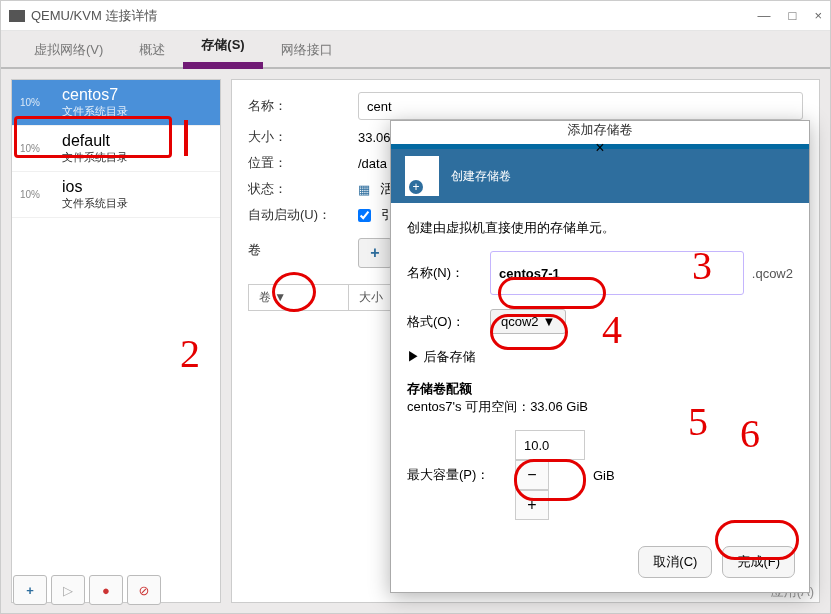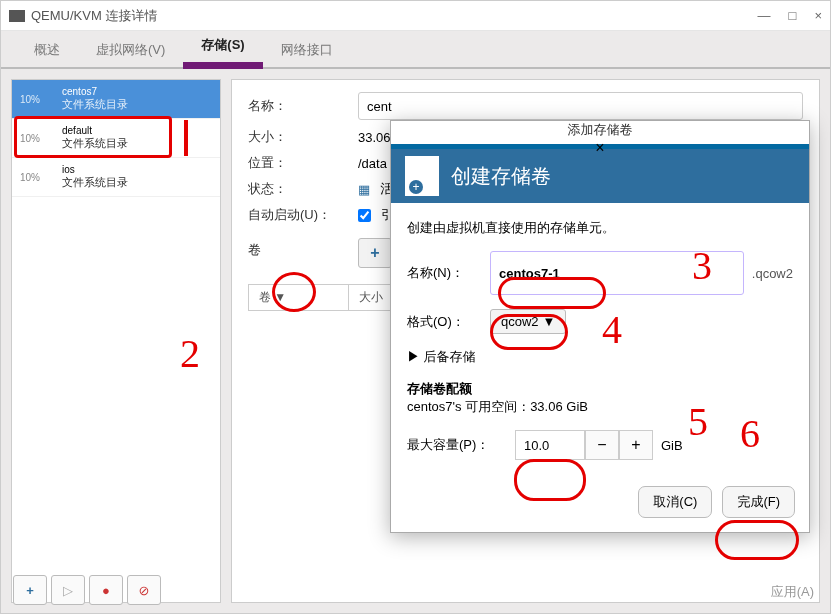--- a/index.html
+++ b/index.html
@@ -21,21 +21,21 @@
     .tabbar .tab.active { color: #222; font-weight: bold; border-bottom: 7px solid #701a75; margin-bottom: -2px; }
 
     .content { flex: 1; display: flex; background: #eceaea; padding: 10px; gap: 10px; position: relative; }
 
     .sidebar { width: 210px; background: #fff; border: 1px solid #ccc; display: flex; flex-direction: column; }
     .pool-item { display: flex; align-items: center; padding: 6px 8px; gap: 18px; border-bottom: 1px solid #f0f0f0; cursor: pointer; }
     .pool-item.selected { background: #4a90d9; color: #fff; }
     .pool-item .pct { font-size: 10px; color: #888; width: 24px; }
     .pool-item.selected .pct { color: #dbe9f7; }
     .pool-item .pool-text { display: flex; flex-direction: column; }
-    .pool-item .pool-name { font-size: 10px; }
+    .pool-item .pool-name { font-size: 16px; }
     .pool-item .pool-sub { font-size: 11px; opacity: 0.85; }
 
     .detail-pane { flex: 1; background: #fff; border: 1px solid #ccc; padding: 12px 16px; display: flex; flex-direction: column; gap: 8px; }
     .row { display: flex; align-items: center; gap: 10px; }
     .row .lbl { width: 100px; color: #333; }
     .row .val-input { flex: 1; border: 1px solid #ccc; padding: 4px 8px; height: 28px; border-radius: 3px; }
     .toolbar-btns { display: flex; gap: 2px; margin-top: 6px; }
     .tbtn { width: 34px; height: 30px; border: 1px solid #bbb; background: #f2f2f2; display: flex; align-items: center; justify-content: center; cursor: pointer; border-radius: 3px; font-size: 16px; }
     .list-header { display: flex; border: 1px solid #ccc; margin-top: 8px; }
     .list-header .col { padding: 4px 10px; border-right: 1px solid #ccc; font-size: 12px; color: #555; }
@@ -46,29 +46,29 @@
 
     
     .modal { position: absolute; top: 120px; left: 390px; width: 420px; background: #fff; border: 1px solid #aaa; box-shadow: 0 4px 20px rgba(0,0,0,0.3); }
     .modal .m-title { height: 28px; display: flex; align-items: center; padding: 0 8px; border-bottom: 5px solid #0369a1; flex-direction: column; }
     .modal .m-title .icon { width: 14px; height: 10px; background: #555; margin-right: 6px; }
     .modal .m-title .txt { flex: 1; color: #333; }
     .modal .m-title .x { cursor: pointer; font-size: 16px; }
     .modal .m-header { background: #2e6e9e; color: #fff; height: 54px; display: flex; align-items: center; padding: 0 14px; gap: 12px; }
     .modal .m-header .doc-icon { width: 34px; height: 40px; background: #fff; position: relative; }
     .modal .m-header .doc-icon::after { content: "+"; position: absolute; bottom: 2px; left: 4px; background: #2e6e9e; color: #fff; width: 14px; height: 14px; border-radius: 50%; font-size: 12px; text-align: center; line-height: 14px; }
-    .modal .m-header .htxt { font-size: 20px; }
+    .modal .m-header .htxt { font-size: 12px; }
     .modal .m-body { padding: 16px; display: flex; flex-direction: column; gap: 14px; }
     .m-row { display: flex; align-items: center; gap: 8px; }
     .m-row .mlbl { width: 75px; }
     .m-row .minput { flex: 1; border: 1px solid #c4b5fd; height: 44px; padding: 0 8px; border-radius: 3px; font-weight: bold; }
     .m-row .ext { color: #555; }
     .combo { border: 1px solid #bbb; background: #f4f4f4; padding: 4px 10px; border-radius: 3px; cursor: pointer; display: inline-flex; align-items: center; gap: 4px; }
     .section-title { font-weight: bold; }
-    .stepper { display: inline-flex; }
+    .stepper { display: inline-flex; flex-direction: column; }
     .stepper input { width: 70px; border: 1px solid #ccc; height: 30px; padding: 0 8px; }
     .stepper .sbtn { width: 34px; height: 30px; border: 1px solid #ccc; background: #fafafa; cursor: pointer; font-size: 16px; }
     .modal-buttons { display: flex; justify-content: flex-end; gap: 10px; padding: 10px 14px 14px; }
     .modal-buttons button { padding: 6px 14px; border: 1px solid #bbb; background: #f6f6f6; border-radius: 7px; cursor: pointer; }
 
     
     .anno { position: absolute; pointer-events: none; }
     .anno-box { border: 3px solid #e40000; border-radius: 4px; }
     .anno-circle { border: 3px solid #e40000; border-radius: 50%; }
     .anno-num { color: #e40000; font-size: 40px; font-family: cursive; }
@@ -83,22 +83,22 @@
     <div class="title">QEMU/KVM 连接详情</div>
     <div class="win-controls">
       <span>—</span>
       <span>□</span>
       <span>×</span>
     </div>
   </div>
 
 
   <div class="tabbar">
+    <div class="tab">虚拟网络(V)</div>
     <div class="tab">概述</div>
-    <div class="tab">虚拟网络(V)</div>
     <div class="tab active">存储(S)</div>
     <div class="tab">网络接口</div>
   </div>
 
   <div class="content">
 
     <div class="sidebar">
       <div class="pool-item selected">
         <span class="pct">10%</span>
         <div class="pool-text">

